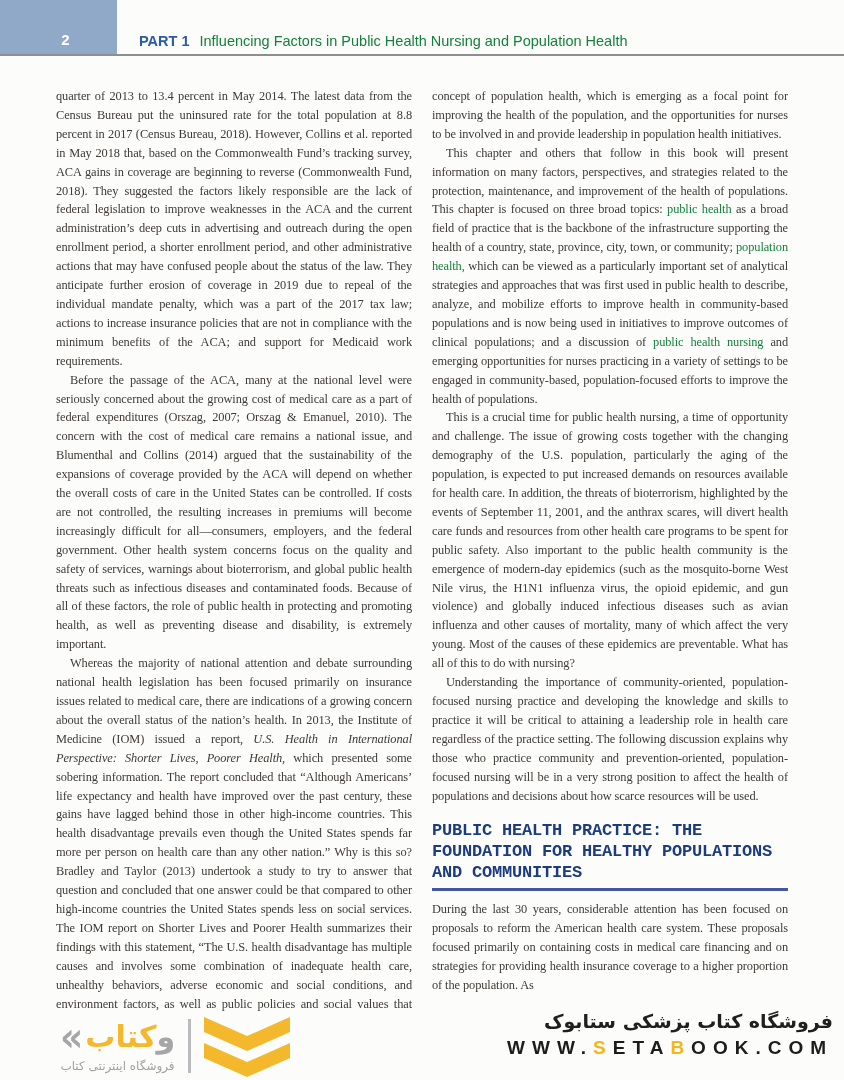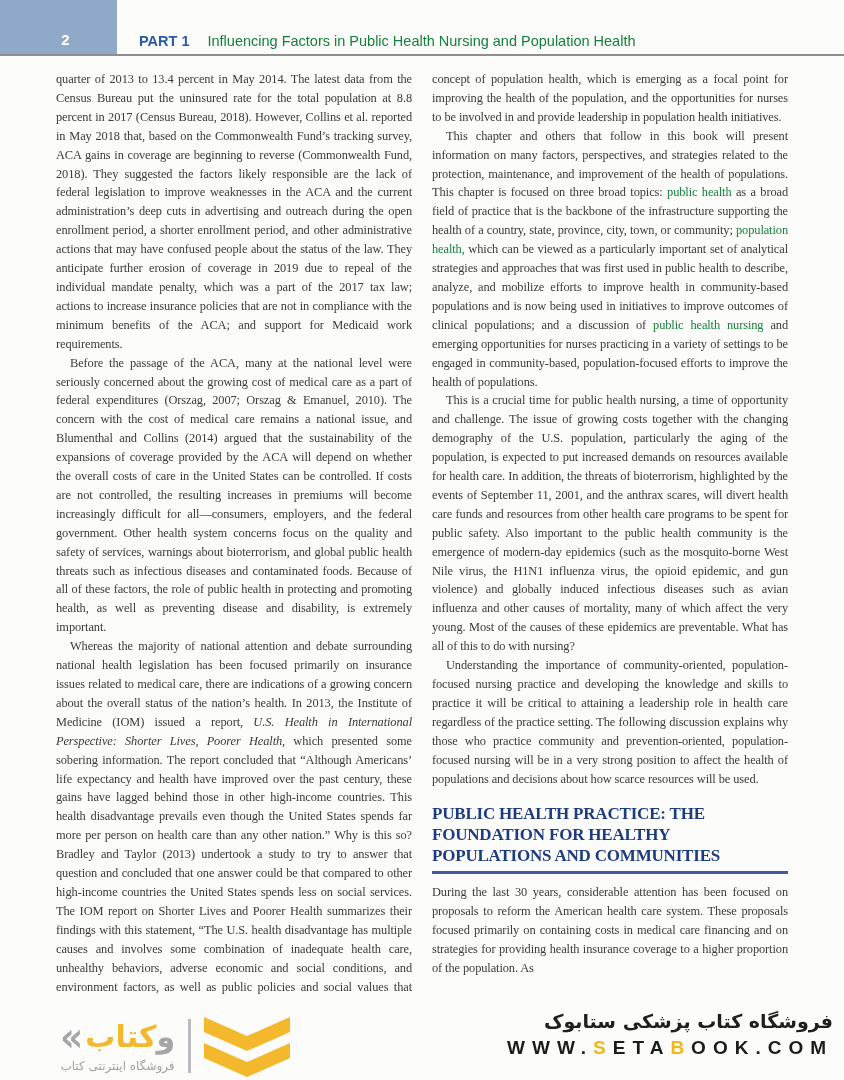--- a/index.html
+++ b/index.html
@@ -14,40 +14,40 @@
   .header-rule{position:absolute;top:54px;left:0;right:0;height:2px;background:#8e8e8e;}
   .pagenum-box{
     position:absolute;top:0;left:0;width:117px;height:54px;background:#91a9c8;
     display:flex;align-items:flex-end;justify-content:center;
   }
   .pagenum{
     font-family:"Liberation Sans",sans-serif;font-weight:bold;font-size:15px;
     color:#ffffff;padding-bottom:6px;padding-left:14px;
   }
   .header-title-row{
-    position:absolute;left:139px;bottom:7px;display:flex;align-items:baseline;gap:18px;
+    position:absolute;left:139px;bottom:7px;display:flex;align-items:baseline;gap:10px;
     font-family:"Liberation Sans",sans-serif;font-size:14.5px;white-space:nowrap;
   }
   .part-label{color:#2a5ba6;font-weight:bold;}
   .part-title{color:#15803d;}
   
   .main{
-    position:absolute;top:70px;left:56px;right:56px;height:930px;
+    position:absolute;top:87px;left:56px;right:56px;height:930px;
     display:flex;gap:20px;overflow:hidden;
   }
   .col{width:356px;overflow:hidden;}
   .para{
     margin:0;font-size:12.4px;line-height:18.9px;letter-spacing:-0.1px;
     color:#3e3a36;text-align:justify;
   }
   .para.indent{text-indent:14px;}
   .s-italic{font-style:italic;}
   .s-link{color:#15803d;}
   .section-heading{
-    margin:15px 15px 0 0;font-family:Liberation Serif, serif;font-weight:bold;
+    margin:15px 15px 0 0;font-family:Liberation Mono, monospace;font-weight:bold;
     font-size:17px;line-height:21px;color:#1d3c7f;letter-spacing:-0.2px;
   }
   .heading-rule{height:3px;background:#44589f;margin:5px 0 9px 0;}
   
   .footer{position:absolute;left:0;right:0;bottom:0;height:70px;}
   .footer-left{
     position:absolute;left:60px;bottom:3px;display:flex;align-items:center;gap:13px;
   }
   .brand-block{text-align:center;}
   .brand-row{display:flex;align-items:center;justify-content:center;line-height:1;}

